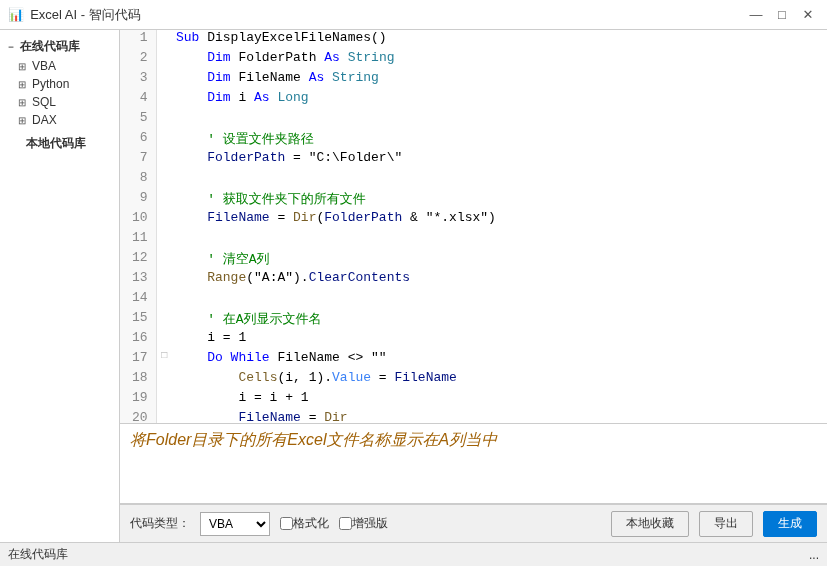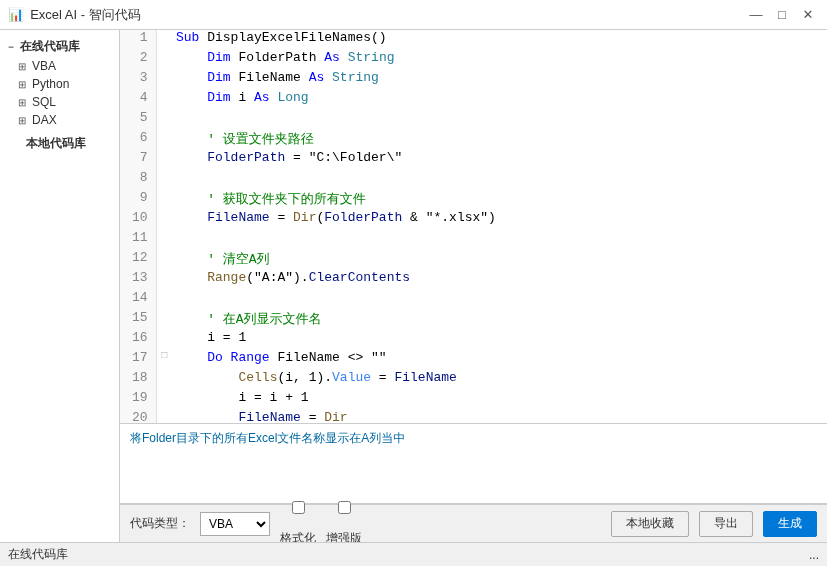--- a/index.html
+++ b/index.html
@@ -133,23 +133,24 @@
     .kw { color: #0000ff; }
     .cmt { color: #008000; }
     .type { color: #267f99; }
 
     
     .desc-area {
       height: 80px;
       border-bottom: 1px solid #ccc;
       background: #fff;
       padding: 6px 10px;
-      color: #0369a1;
-      font-size: 12px;
+      color: #a16207;
+      font-size: 16px;
       overflow-y: auto;
+      font-style: italic;
     }
 
     
     .bottom-toolbar {
       height: 38px;
       background: #f0f0f0;
       border-top: 1px solid #ccc;
       display: flex;
       align-items: center;
       padding: 16px 10px;
@@ -163,24 +164,23 @@
       height: 24px;
       font-size: 12px;
       border: 1px solid #aaa;
       background: #fff;
       padding: 0 4px;
       min-width: 70px;
     }
     .toolbar-checkbox-group {
       display: flex;
       align-items: center;
-      gap: 16px;
-      font-size: 12px;
-      color: #333;
-      flex-direction: column;
+      gap: 0;
+      font-size: 12px;
+      color: #333;
     }
     .toolbar-checkbox-group input { margin: 0; }
     .spacer { flex: 1; }
     .toolbar-btn {
       height: 26px;
       padding: 0 14px;
       font-size: 12px;
       background: #f0f0f0;
       border: 1px solid #aaa;
       cursor: pointer;
@@ -335,21 +335,21 @@
               <td class="line-code"><span class="cmt">    ' 在A列显示文件名</span></td>
             </tr>
             <tr>
               <td class="line-num">16</td>
               <td class="line-fold"></td>
               <td class="line-code">    i = 1</td>
             </tr>
             <tr>
               <td class="line-num">17</td>
               <td class="line-fold">□</td>
-              <td class="line-code">    <span class="kw">Do Range</span> FileName <span style="color:#000">&lt;&gt;</span> ""</td>
+              <td class="line-code">    <span class="kw">Do While</span> FileName <span style="color:#000">&lt;&gt;</span> ""</td>
             </tr>
             <tr>
               <td class="line-num">18</td>
               <td class="line-fold"></td>
               <td class="line-code">        <span style="color:#795e26">Cells</span>(i, 1).<span style="color:#3b82f6">Value</span> = <span style="color:#001080">FileName</span></td>
             </tr>
             <tr>
               <td class="line-num">19</td>
               <td class="line-fold"></td>
               <td class="line-code">        i = i + 1</td>

